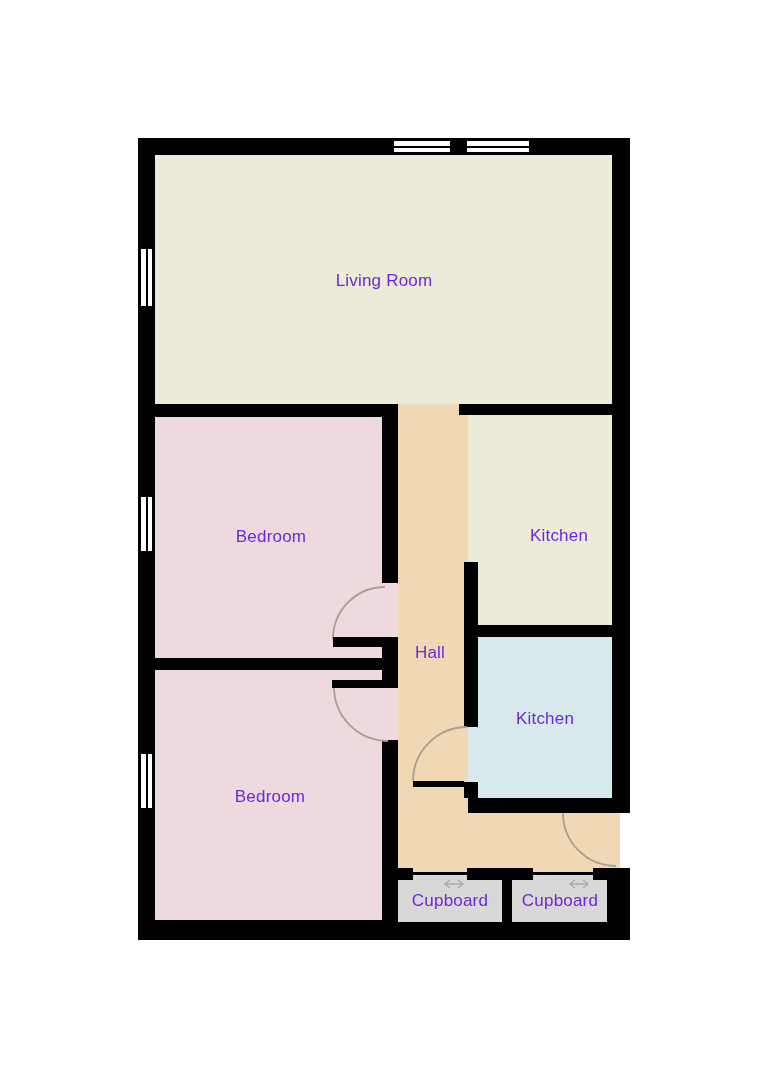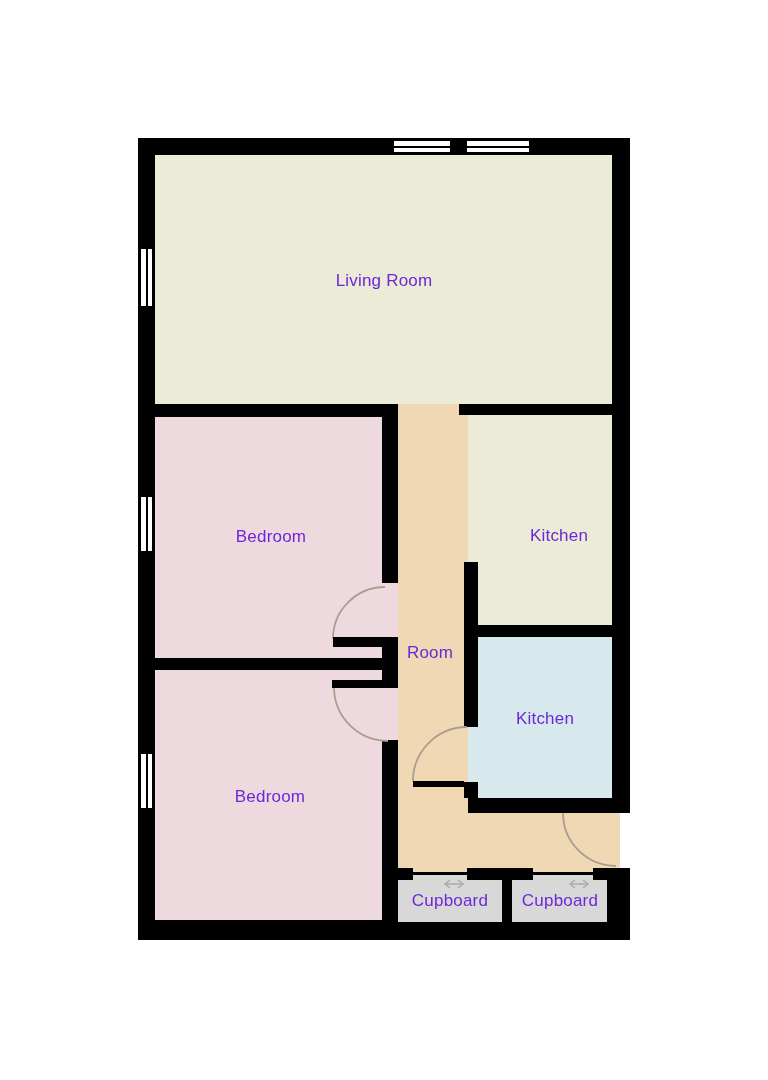--- a/index.html
+++ b/index.html
@@ -94,19 +94,19 @@
     <g fill="none" stroke-width="1.5" stroke="#ababab">
       <line x1="571" y1="884" x2="587" y2="884"></line>
       <path d="M 575 880 L 570 884 L 575 888"></path>
       <path d="M 583 880 L 588 884 L 583 888"></path>
     </g>
   </svg>
 
   <div class="room-label" style="left:384px;top:281px;">Living Room</div>
   <div class="room-label" style="left:271px;top:537px;">Bedroom</div>
   <div class="room-label" style="left:559px;top:520px;margin-top:16px;">Kitchen</div>
-  <div class="room-label" style="left:430px;top:653px;">Room</div>
+  <div class="room-label" style="left:430px;top:653px;">Hall</div>
   <div class="room-label" style="left:545px;top:719px;">Kitchen</div>
   <div class="room-label" style="left:270px;top:797px;">Bedroom</div>
   <div class="room-label" style="left:450px;top:901px;">Cupboard</div>
   <div class="room-label" style="left:560px;top:901px;">Cupboard</div>
 
 </div>
 
 </body></html>

